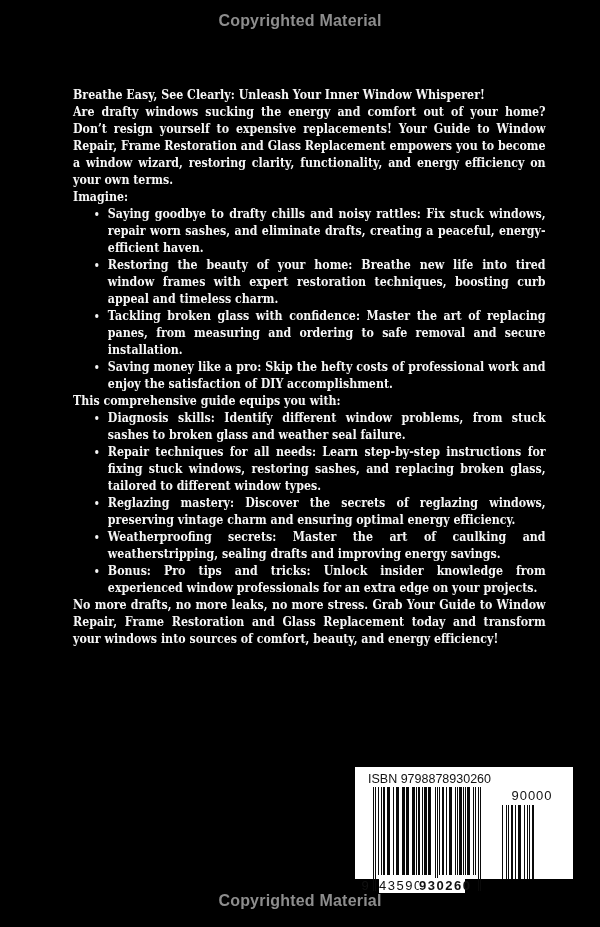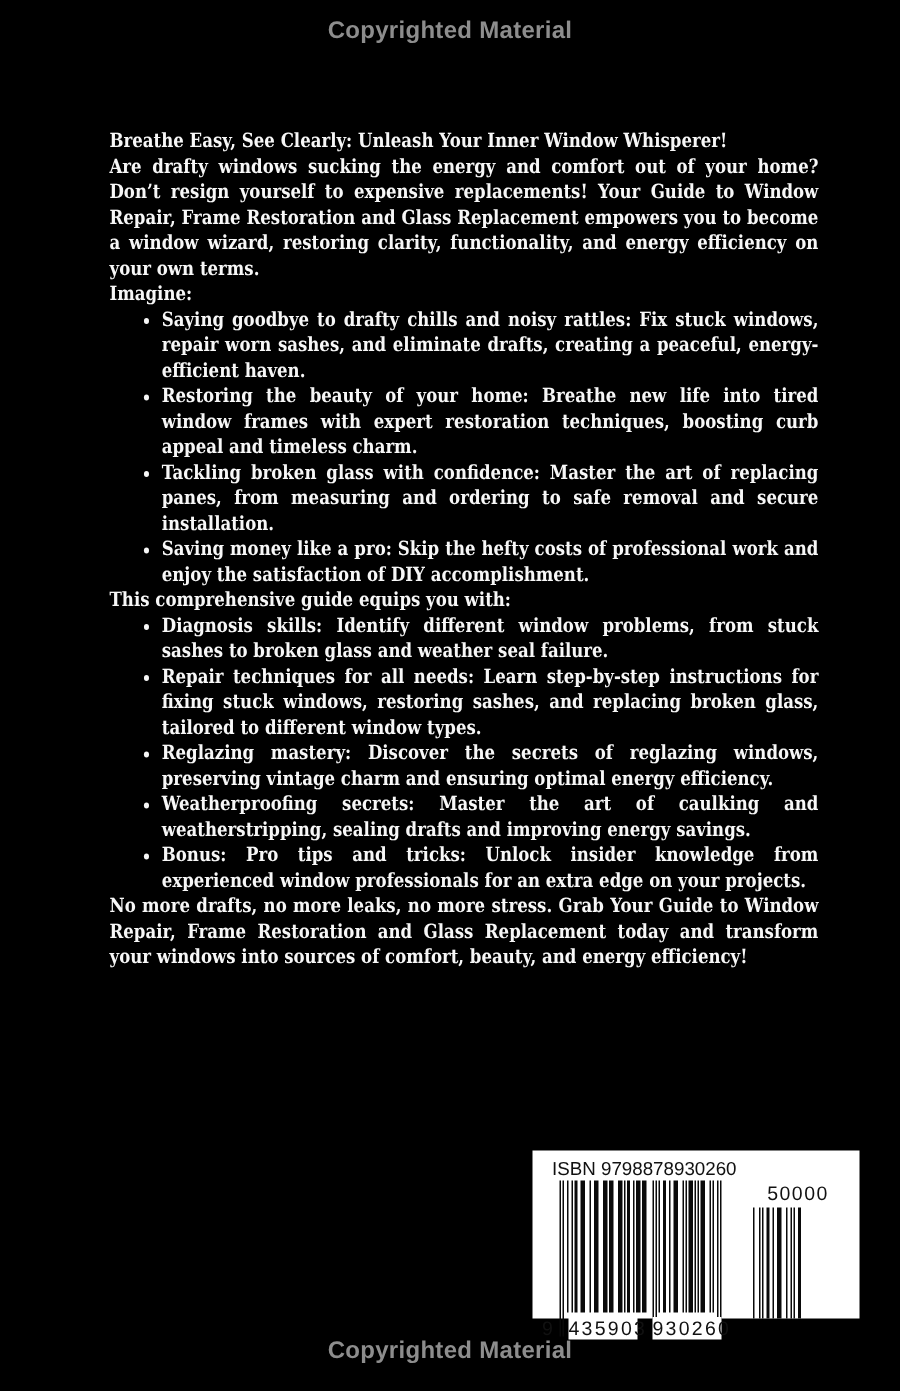--- a/index.html
+++ b/index.html
@@ -98,21 +98,21 @@
     color: #111;
     background: var(--barcode-bg, #fff);
     text-align: center;
     letter-spacing: 1.5px;
     top: 111px;
     height: 15px;
     line-height: 15px;
   }
   .digit.prefix { left: 4px; width: 12px; background: transparent; letter-spacing: 0; }
   .digit.g1 { left: 24px; width: 46px; }
-  .digit.g2 { left: 80px; width: 46px; }
+  .digit.g2 { left: 64px; width: 46px; font-weight: bold; }
   .addon-label {
     position: absolute;
     left: 145px;
     top: 21px;
     width: 64px;
     text-align: center;
     font-family: "Liberation Sans", sans-serif;
     font-size: 13px;
     letter-spacing: 1px;
     color: #111;
@@ -212,21 +212,21 @@
         <i class="b" style="width:1px"></i>
         <i class="s" style="width:1px"></i>
         <i class="s" style="width:1px"></i>
         <i class="b t" style="width:1px"></i>
         <i class="s" style="width:1px"></i>
         <i class="b t" style="width:1px"></i>
       </div>
     <div class="digit prefix">9</div>
     <div class="digit g1">435903</div>
     <div class="digit g2">930260</div>
-    <div class="addon-label">50000</div>
+    <div class="addon-label">90000</div>
     <div class="bars bars-addon" id="bars-addon">
         <i class="b" style="width:1px"></i>
         <i class="s" style="width:3px"></i>
         <i class="b" style="width:1px"></i>
         <i class="s" style="width:1px"></i>
         <i class="b" style="width:1px"></i>
         <i class="s" style="width:2px"></i>
         <i class="b" style="width:2px"></i>
         <i class="s" style="width:2px"></i>
         <i class="b" style="width:1px"></i>

